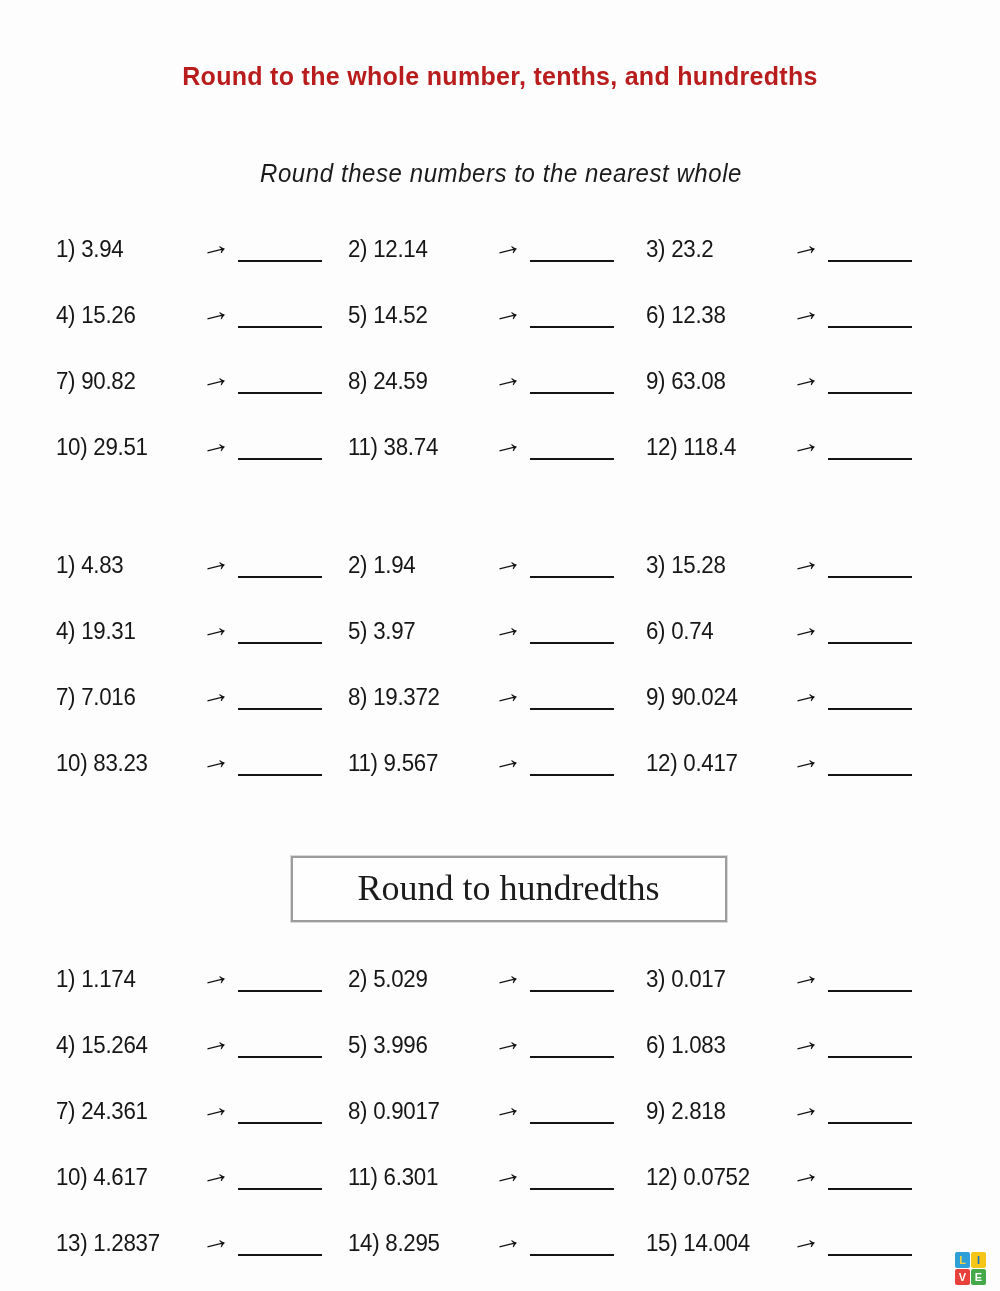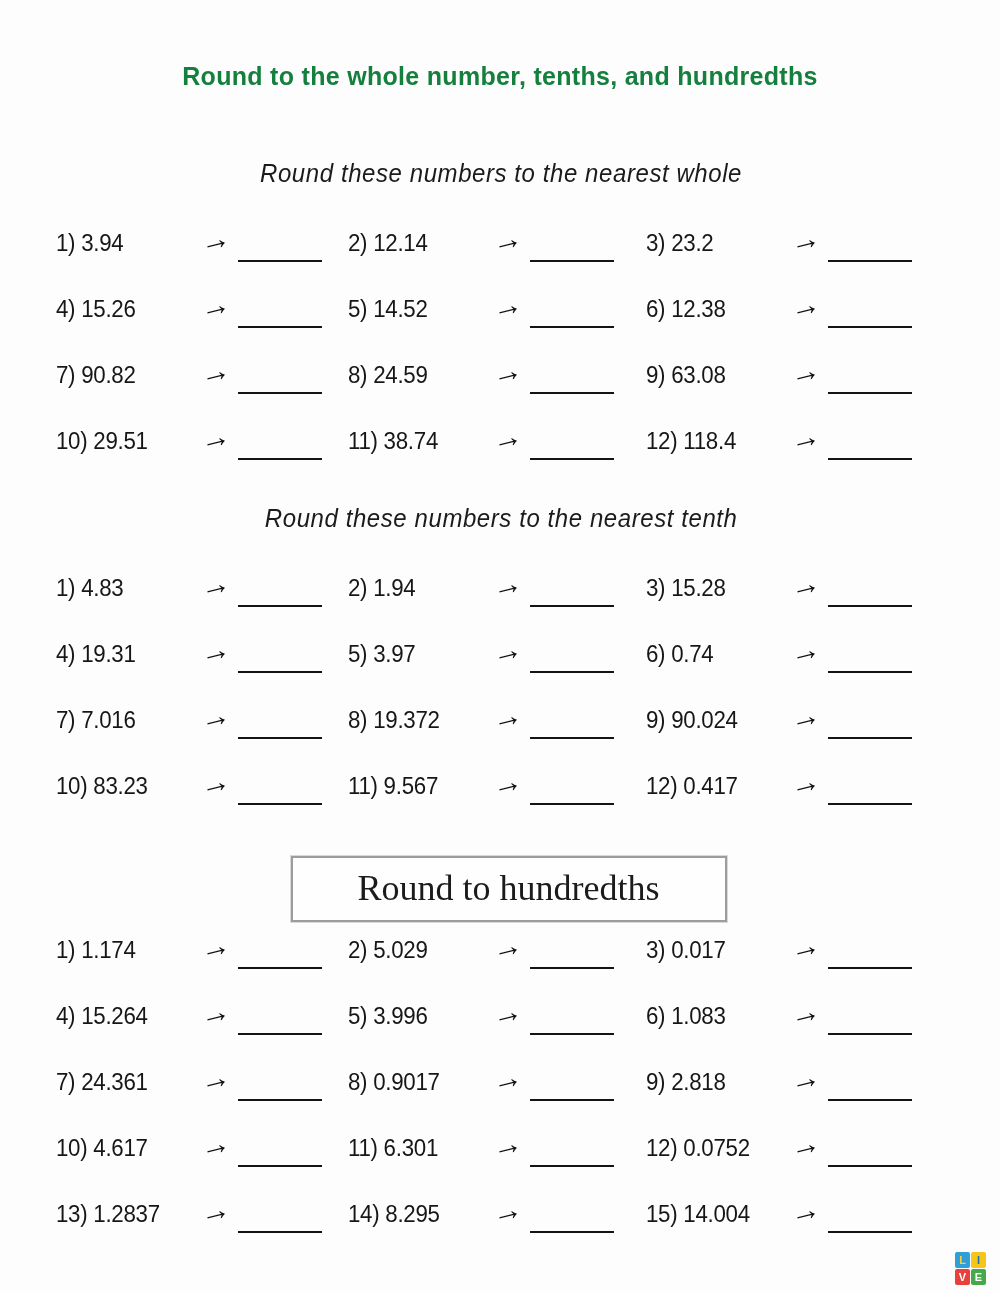--- a/index.html
+++ b/index.html
@@ -10,21 +10,21 @@
     background:#fdfdfd;
     font-family:"Liberation Sans", sans-serif;
     color:#161616;
     overflow:hidden;
     margin:0 auto;
   }
   .title {
     position:absolute; top:62px; left:0; right:0;
     text-align:center;
     font-size:25px; font-weight:bold; letter-spacing:0.3px;
-    color:#15803d;
+    color:#b91c1c;
   }
   .section { position:absolute; left:56px; right:54px; }
   .sec-0 { top:159px; }
   .sec-1 { top:504px; }
   .sec-2 { top:856px; }
   .sec-heading-wrap { text-align:center; }
   .sec-heading {
     display:inline-block;
     color:#1b1b1b;
   }
@@ -44,24 +44,24 @@
     box-shadow:0 0 0 1px #d9d9d9;
     background:#fefefe;
     margin-left:15px;
   }
   .problems {
     display:grid;
     grid-template-columns: 292px 298px 1fr;
     row-gap:26px;
     margin-top:35px;
   }
-  .sec-2 .problems { margin-top:8px; }
+  .sec-2 .problems { margin-top:31px; }
   .problem {
     display:flex;
-    align-items:center;
+    align-items:flex-end;
     height:40px;
   }
   .pnum {
     width:136px;
     font-size:23px;
     letter-spacing:-0.3px;
     white-space:nowrap;
     transform:scaleX(0.97);
     transform-origin:left center;
   }
@@ -176,23 +176,20 @@
         </div>
         <div class="problem">
           <span class="pnum">12) 118.4</span>
           <span class="arrow">→</span>
           <span class="blank"></span>
         </div>
       </div>
   </div>
 
   <div class="section sec-1">
-    <div class="sec-heading-wrap">
-      <div class="sec-heading italic">Round these numbers to the nearest tenth</div>
-    </div>
     <div class="problems">
         <div class="problem">
           <span class="pnum">1) 4.83</span>
           <span class="arrow">→</span>
           <span class="blank"></span>
         </div>
         <div class="problem">
           <span class="pnum">2) 1.94</span>
           <span class="arrow">→</span>
           <span class="blank"></span>

